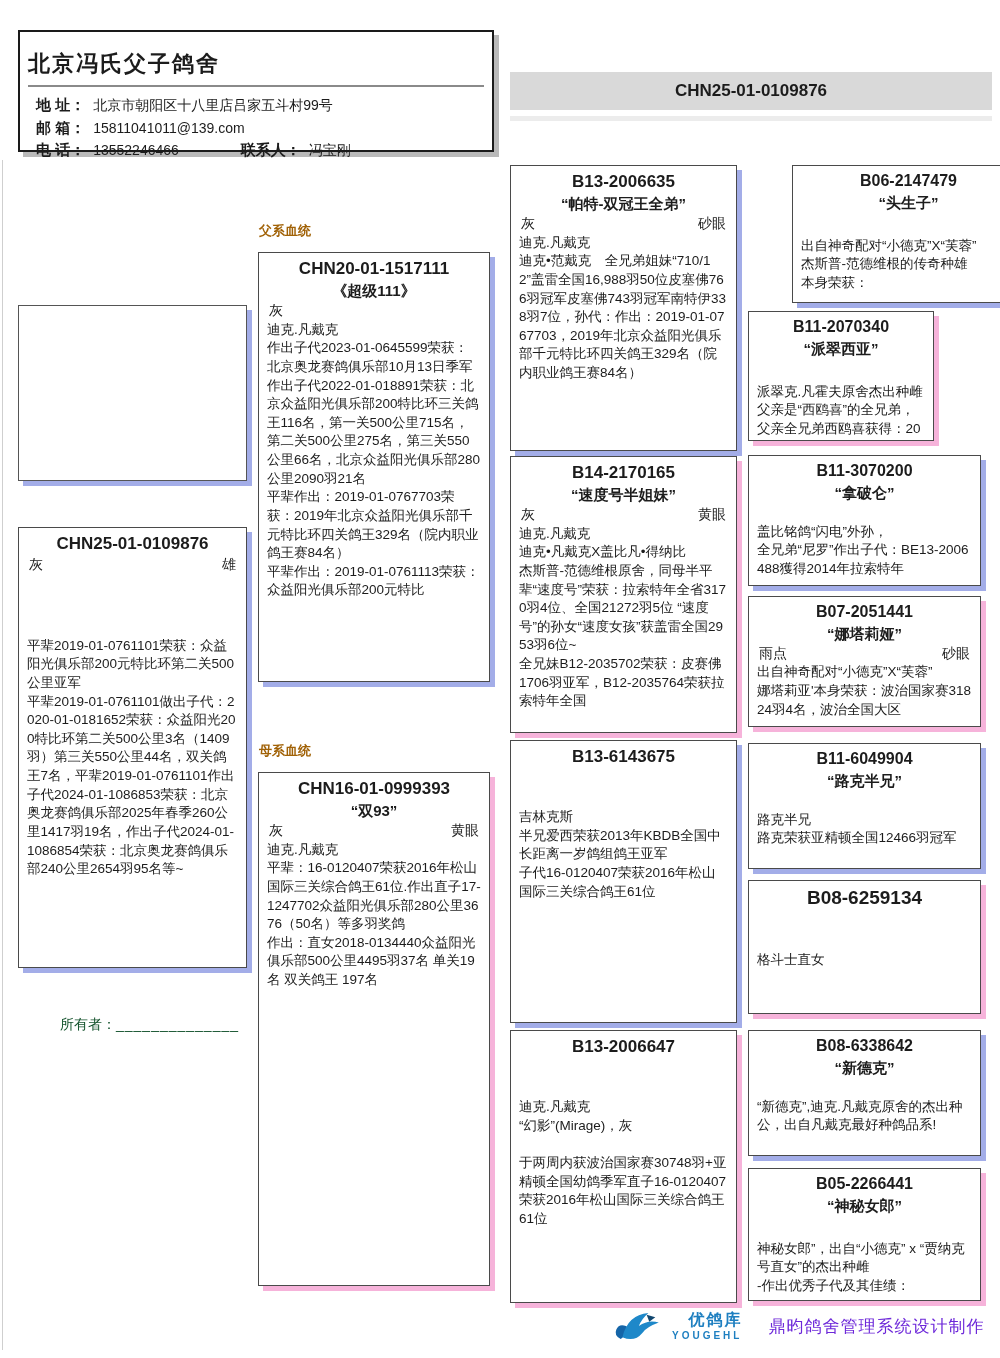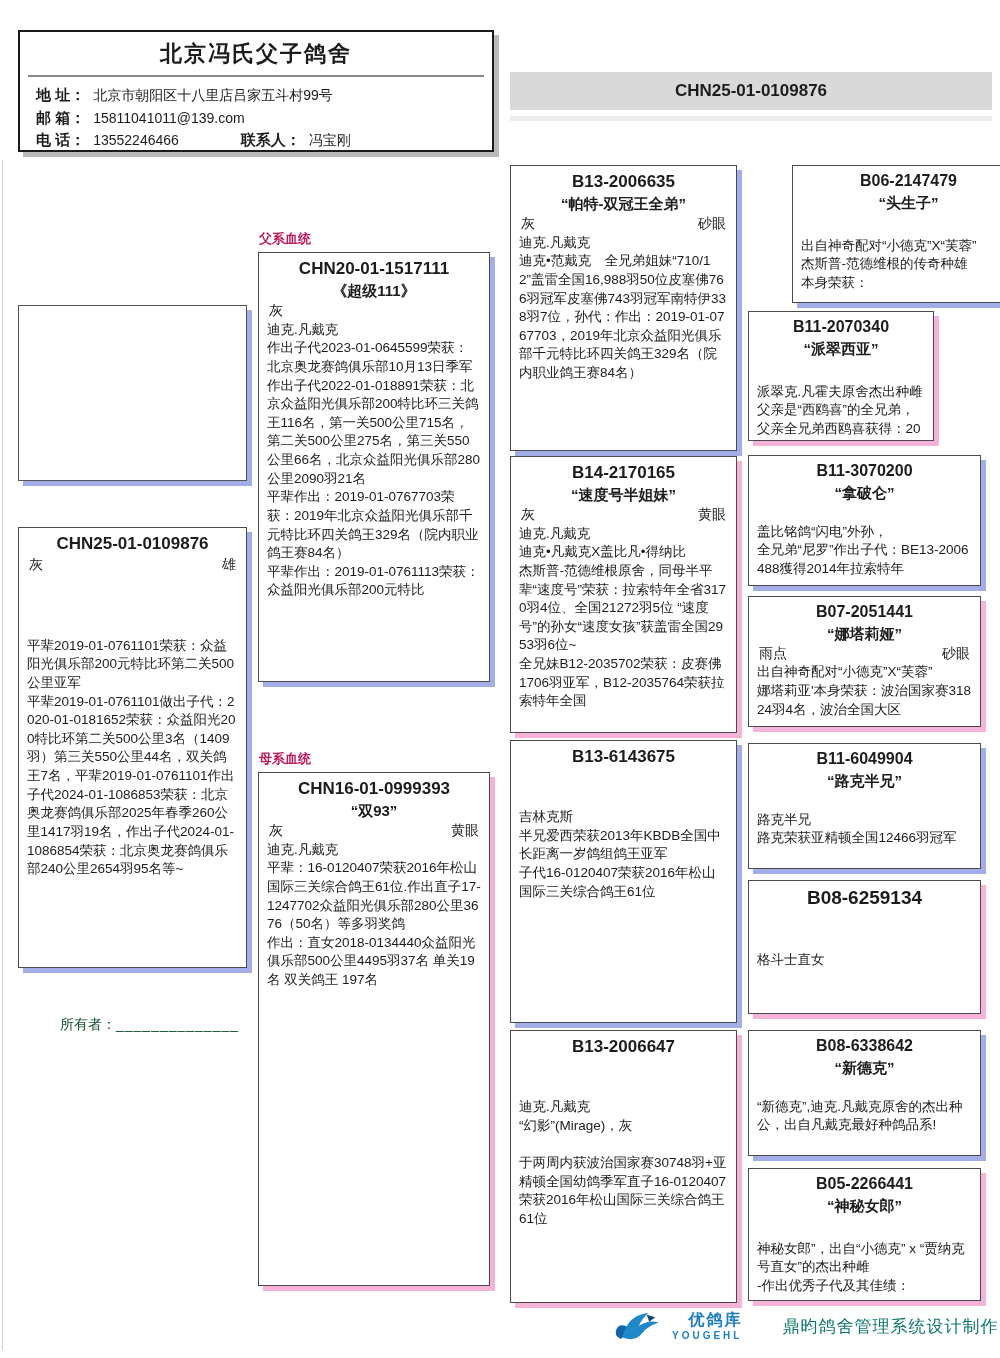--- a/index.html
+++ b/index.html
@@ -3,21 +3,21 @@
 <meta charset="utf-8">
 <style>
   html,body{margin:0;padding:0;background:#fff;}
   .page{position:relative;width:1000px;height:1358px;background:#fff;overflow:hidden;
         font-family:"Liberation Sans","DejaVu Sans",sans-serif;color:#1c1c1c;}
   .leftline{position:absolute;left:2px;top:160px;width:1px;height:1190px;background:#cfcfcf;}
 
   
   .loftbox{position:absolute;left:18px;top:30px;width:476px;height:122px;background:#fff;
            border:2px solid #1a1a1a;box-shadow:5px 5px 0 #b9b9b9;box-sizing:border-box;}
-  .loft-title{text-align:center;font-size:22px;font-weight:bold;padding:7px 0 6px;margin:0 8px;
+  .loft-title{font-size:22px;font-weight:bold;padding:17px 0 6px;margin:0 8px;
               border-bottom:2px solid #8a8a8a;letter-spacing:2px;}
   .loft-info{padding:7px 10px 0 16px;font-size:14px;line-height:1.5;}
   .irow{white-space:nowrap;}
   .ilabel{font-weight:bold;font-size:15px;margin-right:8px;}
   .ilabel.contact{margin-left:62px;}
 
   
   .banner{position:absolute;left:510px;top:72px;width:482px;height:38px;background:#d9d9d9;
           font-size:17px;font-weight:bold;text-align:center;line-height:38px;}
   .banner-strip{position:absolute;left:510px;top:116px;width:482px;height:5px;background:#ececec;}
@@ -32,32 +32,32 @@
   .crow{display:flex;justify-content:space-between;font-size:14px;line-height:1.4;padding:0 2px;}
   .pbody{font-size:13.5px;line-height:1.38;white-space:pre-line;word-break:break-all;}
   .gap-sm{margin-top:20px;}
   .gap-md{margin-top:24px;}
   .gap-lg{margin-top:40px;}
   .gap-xl{margin-top:62px;}
 
   .photobox{position:absolute;left:18px;top:305px;width:229px;height:176px;background:#fff;
             border:1px solid #555;box-sizing:border-box;}
 
-  .seclabel{position:absolute;font-size:13px;font-weight:bold;color:#be185d;margin-top:8px;}
+  .seclabel{position:absolute;font-size:13px;font-weight:bold;color:#a16207;}
 
   .ownerline{position:absolute;left:60px;top:1016px;font-size:14px;color:#14532d;}
   .ownerline .blank{letter-spacing:1px;}
 
   
   .footer{position:absolute;left:612px;top:1300px;height:52px;display:flex;align-items:center;}
   .logo-icon{width:52px;height:46px;}
   .logo-txt{margin-left:6px;display:flex;flex-direction:column;line-height:1;}
   .logo-cn{font-size:16px;font-weight:bold;color:var(--logo-blue,#1e7fc0);letter-spacing:2px;text-align:right;}
   .logo-en{font-size:10px;font-weight:bold;color:var(--logo-blue,#1e7fc0);letter-spacing:3px;margin-top:3px;margin-left:2px;}
-  .credit{margin-left:40px;font-size:17px;color:#0f766e;letter-spacing:1px;}
+  .credit{margin-left:26px;font-size:17px;color:#6d28d9;letter-spacing:1px;}
 </style>
 </head>
 <body>
 
 <div class="page">
   <div class="leftline"></div>
 
   <div class="loftbox">
     <div class="loft-title">北京冯氏父子鸽舍</div>
     <div class="loft-info">

